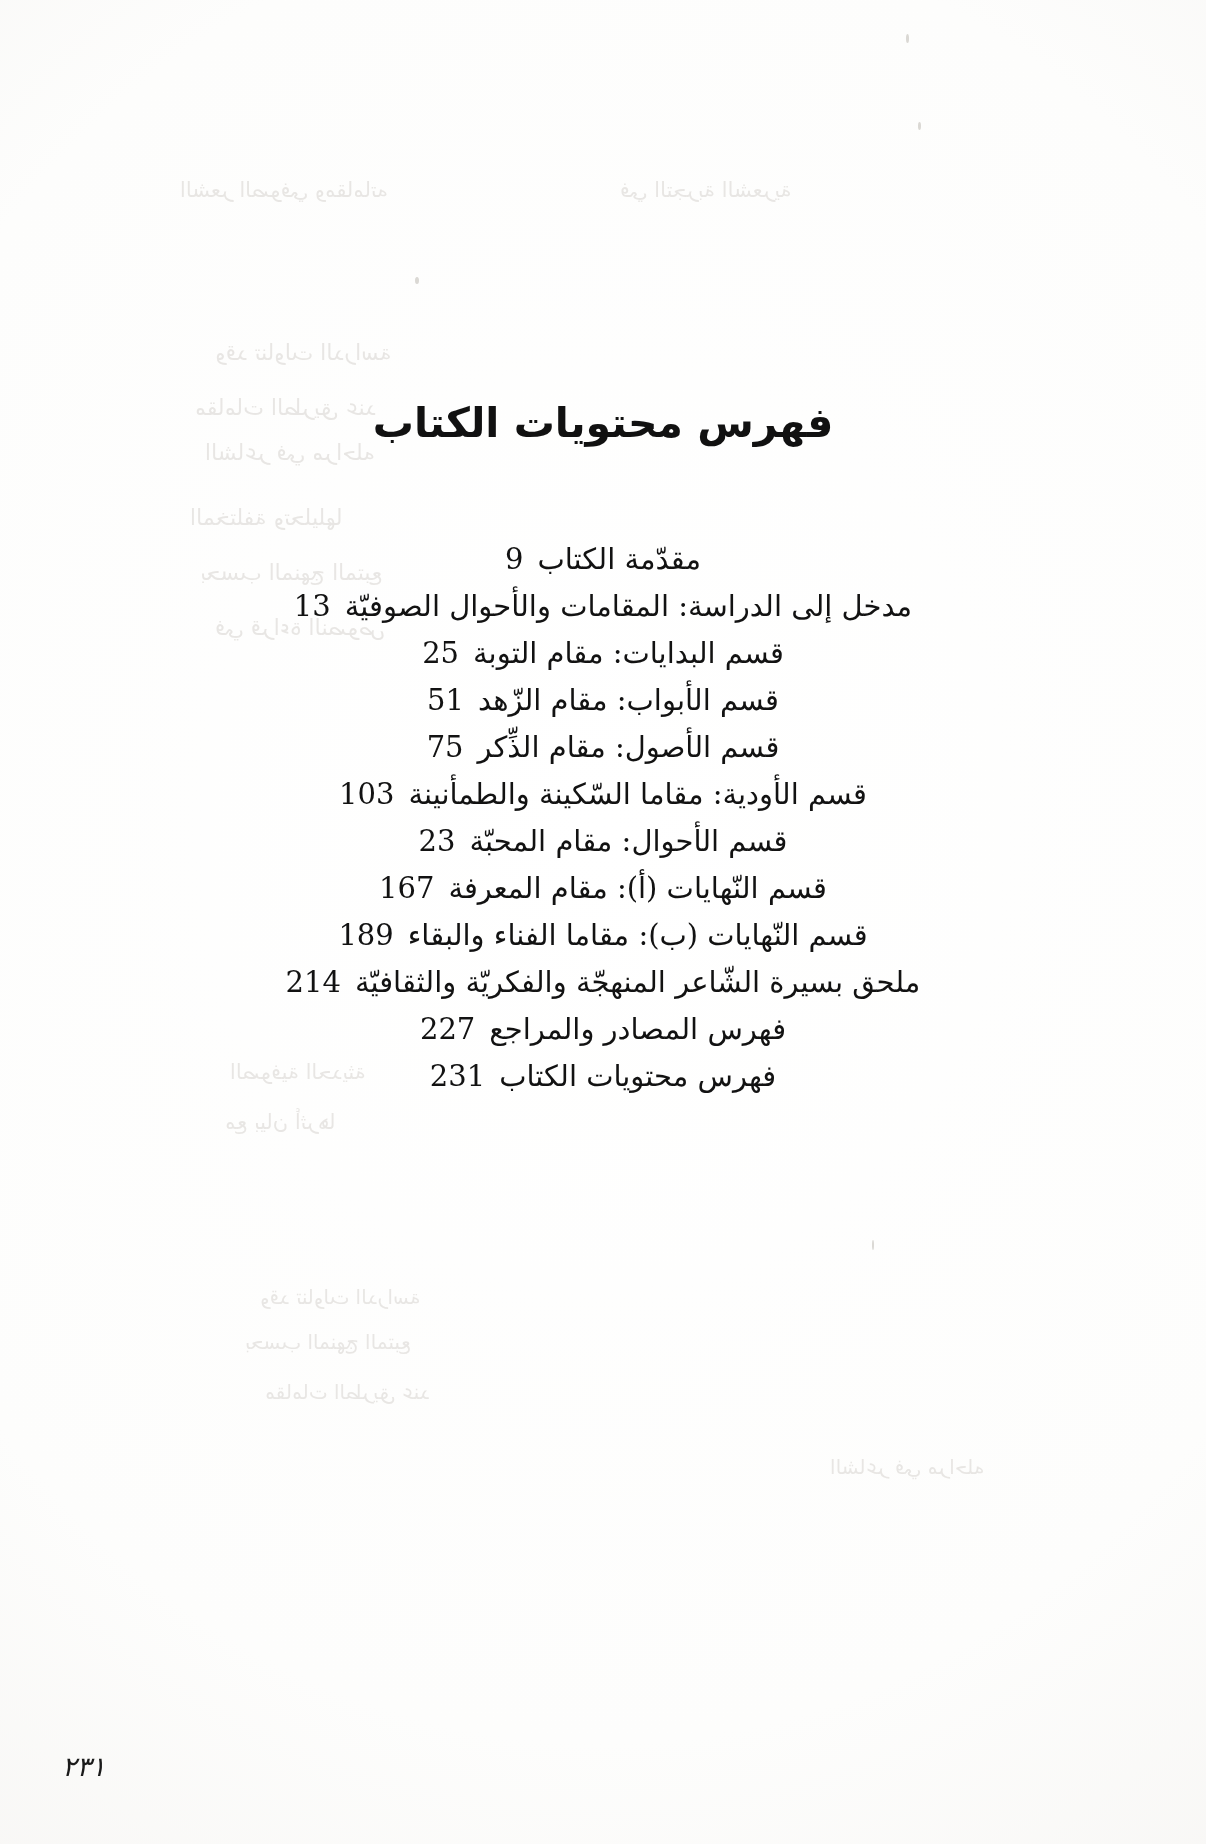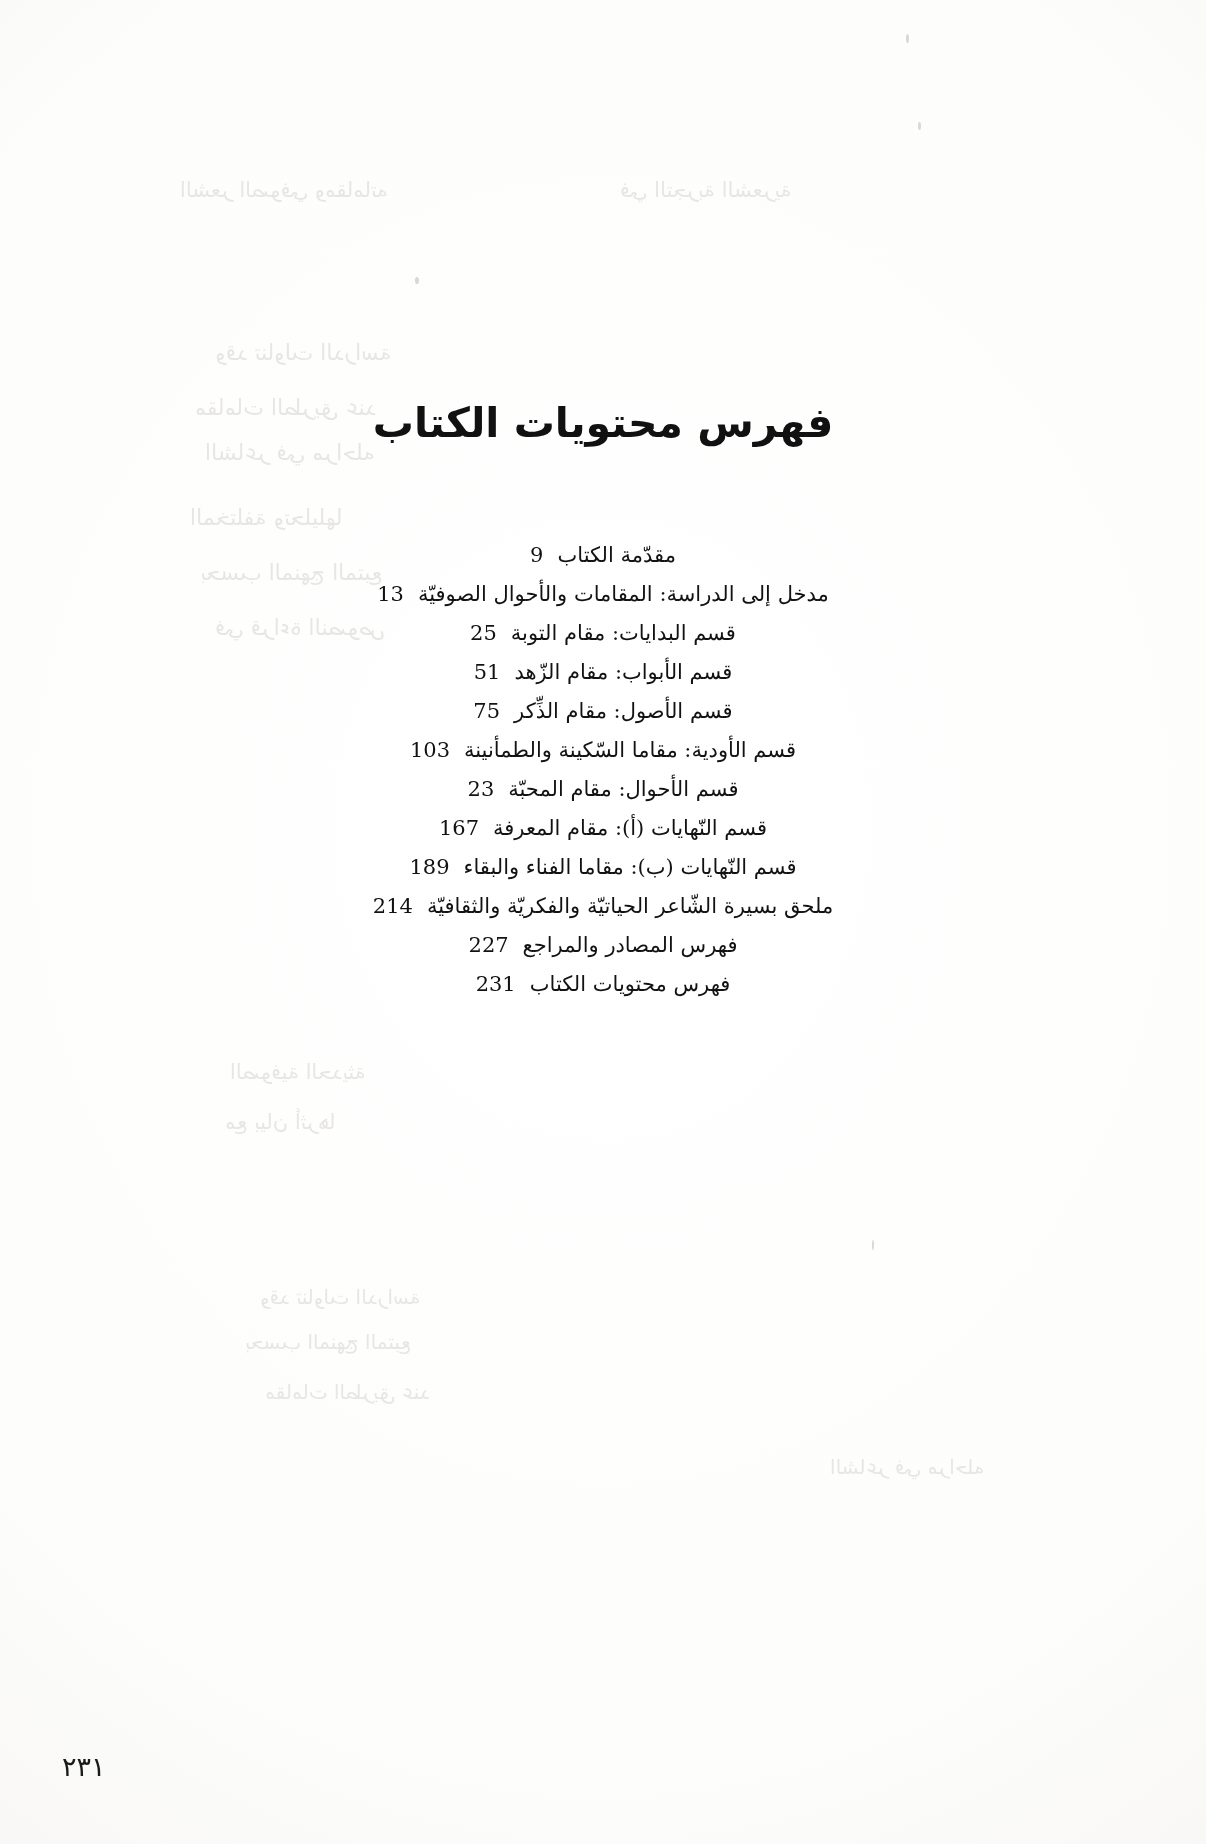--- a/index.html
+++ b/index.html
@@ -70,21 +70,21 @@
     top: 545px;
     right: 95px;
     left: 95px;
     list-style: none;
     margin: 0;
     padding: 0;
     text-align: center;
   }
 
   .toc-item {
-    font-size: 21px;
+    font-size: 29px;
     color: #121212;
     line-height: 1.0;
     margin-bottom: 18px;
     white-space: nowrap;
     direction: rtl;
     font-family: "DejaVu Serif", serif;
   }
 
   .toc-item .entry-title {
     letter-spacing: 0.3px;
@@ -98,20 +98,21 @@
   }
 
   .folio {
     position: absolute;
     left: 62px;
     bottom: 62px;
     font-size: 27px;
     color: #1a1a1a;
     font-family: "DejaVu Sans", sans-serif;
     direction: rtl;
+    font-style: italic;
   }
 </style>
 </head>
 <body>
 
 <div class="page">
 
   <div class="bleed" style="top:178px; left:180px; font-size:21px;">الشعر الصوفي ومقاماته</div>
   <div class="bleed" style="top:178px; left:620px; font-size:21px;">في التجربة الشعرية</div>
   <div class="bleed" style="top:340px; left:215px; font-size:22px;">وقد تناولت الدراسة</div>
@@ -158,21 +159,21 @@
       <li class="toc-item">
         <span class="entry-title">قسم الأحوال: مقام المحبّة</span><span class="entry-page">23</span>
       </li>
       <li class="toc-item">
         <span class="entry-title">قسم النّهايات (أ): مقام المعرفة</span><span class="entry-page">167</span>
       </li>
       <li class="toc-item">
         <span class="entry-title">قسم النّهايات (ب): مقاما الفناء والبقاء</span><span class="entry-page">189</span>
       </li>
       <li class="toc-item">
-        <span class="entry-title">ملحق بسيرة الشّاعر الحياتيّة والفكريّة والثقافيّة</span><span class="entry-page">214</span>
+        <span class="entry-title">ملحق بسيرة الشّاعر المنهجّة والفكريّة والثقافيّة</span><span class="entry-page">214</span>
       </li>
       <li class="toc-item">
         <span class="entry-title">فهرس المصادر والمراجع</span><span class="entry-page">227</span>
       </li>
       <li class="toc-item">
         <span class="entry-title">فهرس محتويات الكتاب</span><span class="entry-page">231</span>
       </li>
     </ul>
 
     <div class="folio">٢٣١</div>

